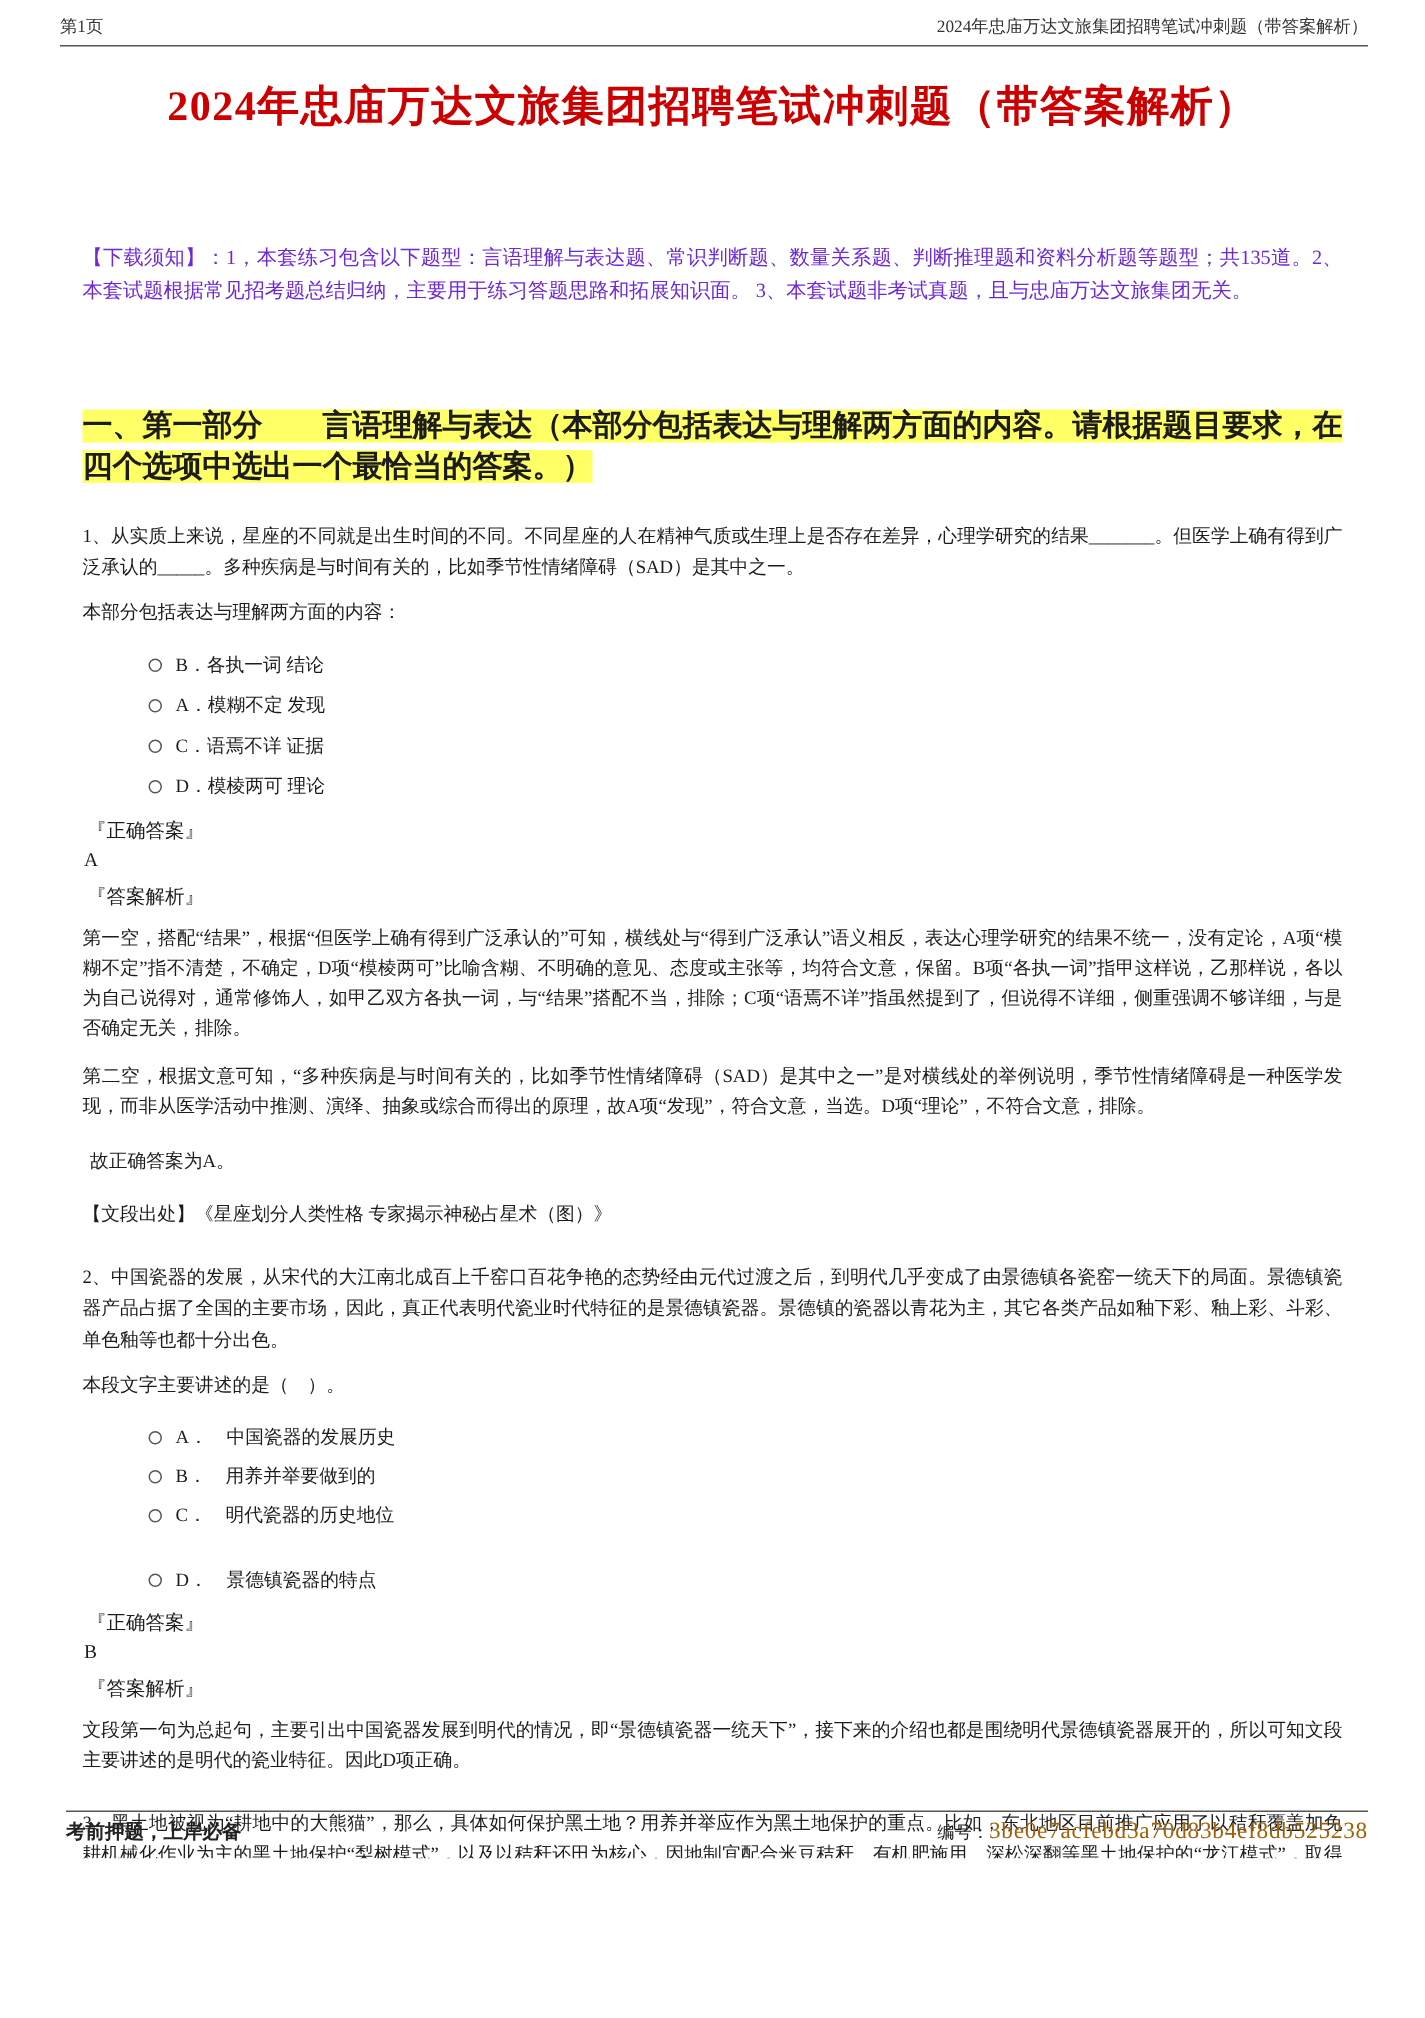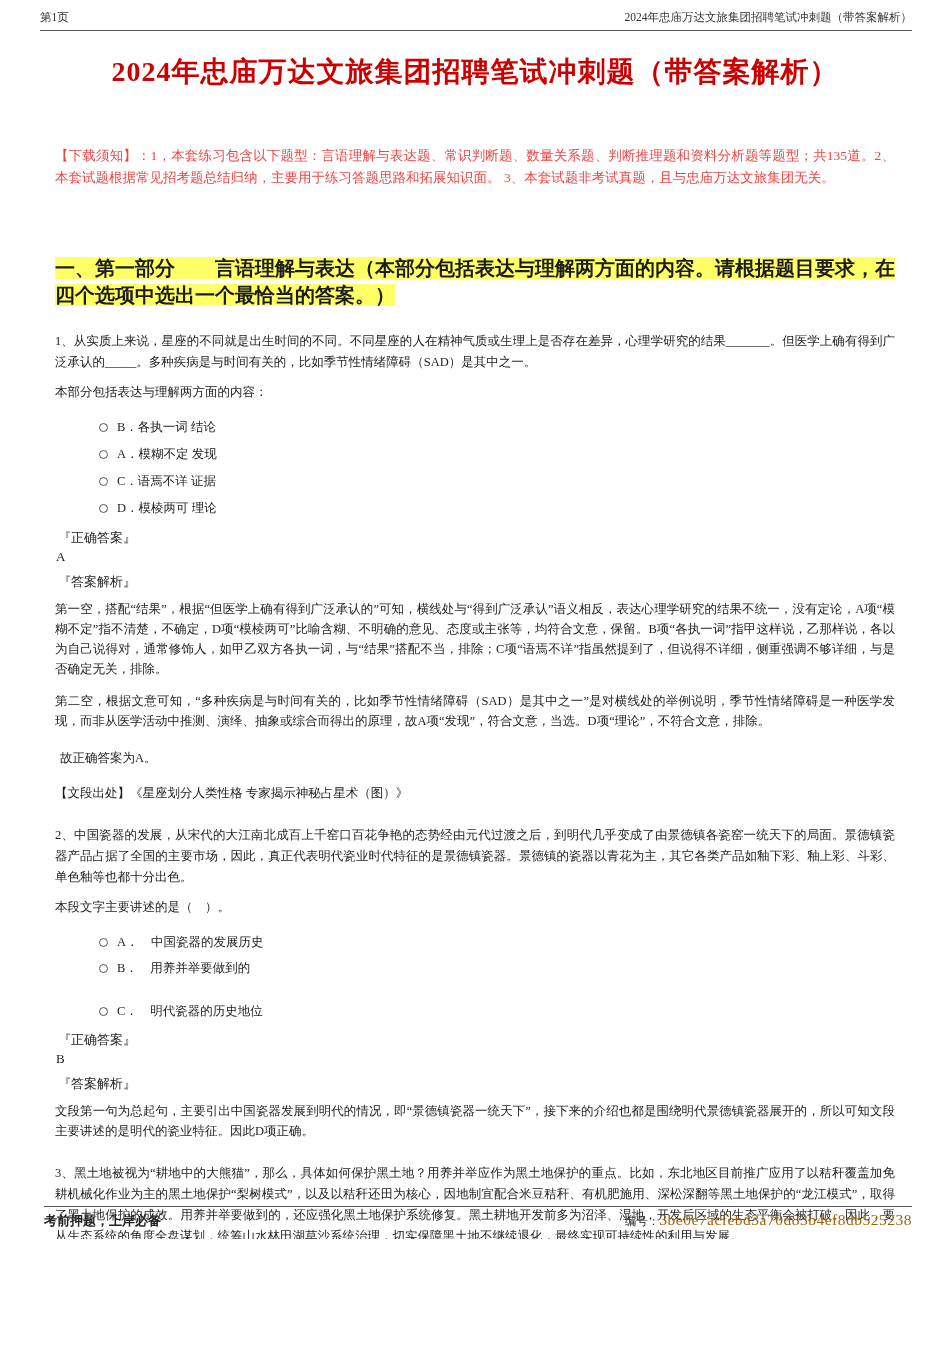--- a/index.html
+++ b/index.html
@@ -35,25 +35,25 @@
     margin-top: 24px;
     text-align: center;
     font-size: 28px;
     font-weight: 700;
     color: #cc0000;
     letter-spacing: 1px;
     line-height: 34px;
   }
 
   .notice {
-    margin-top: 56px;
+    margin-top: 72px;
     font-size: 13.5px;
     line-height: 22px;
     text-align: justify;
-    color: #ef4444;
+    color: #6d28d9;
   }
 
   .section-heading {
     margin-top: 66px;
     font-size: 20px;
     font-weight: 700;
     line-height: 27px;
     text-align: justify;
   }
   .section-heading .hl { background: #ffff66; margin-top: 39px; }
@@ -207,20 +207,24 @@
           <span>A．　中国瓷器的发展历史</span>
         </div>
         <div class="option">
           <span class="radio"></span>
           <span>B．　用养并举要做到的</span>
         </div>
         <div class="option">
           <span class="radio"></span>
           <span>C．　明代瓷器的历史地位</span>
         </div>
+        <div class="option">
+          <span class="radio"></span>
+          <span>D．　景德镇瓷器的特点</span>
+        </div>
       </div>
 
       <p class="answer-label">『正确答案』</p>
       <p class="answer-value">B</p>
       <p class="answer-label">『答案解析』</p>
 
       <p class="analysis">文段第一句为总起句，主要引出中国瓷器发展到明代的情况，即“景德镇瓷器一统天下”，接下来的介绍也都是围绕明代景德镇瓷器展开的，所以可知文段主要讲述的是明代的瓷业特征。因此D项正确。</p>
     </section>
 
     <section class="question q3">

